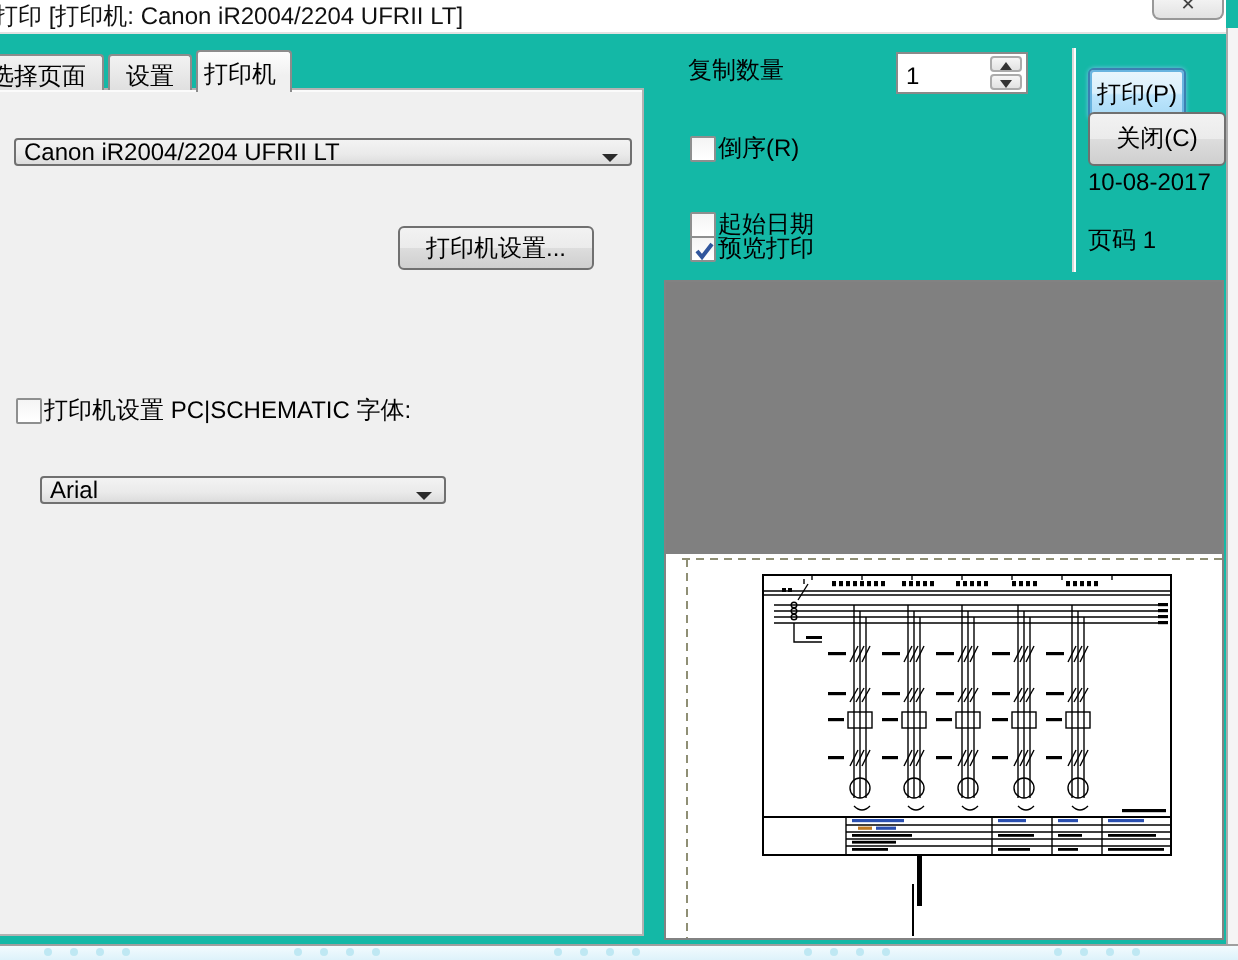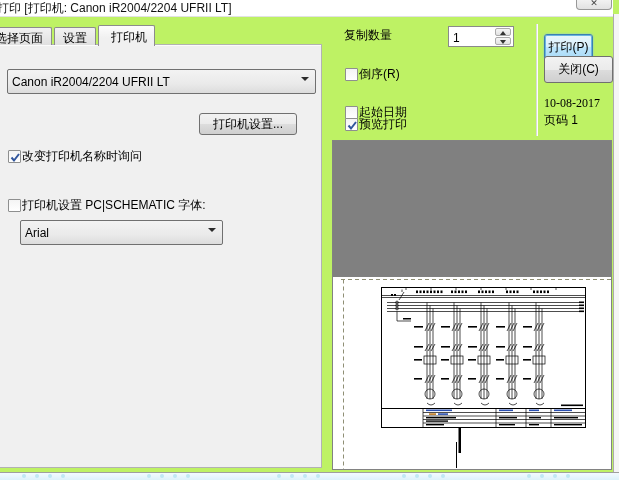--- a/index.html
+++ b/index.html
@@ -1,54 +1,54 @@
 <!DOCTYPE html>
 <html><head>
 <meta charset="utf-8">
 <style>
   * { margin:0; padding:0; box-sizing:border-box; }
   html,body { width:619px; height:480px; overflow:hidden; }
   body {
     font-family:"Liberation Sans","DejaVu Sans",sans-serif;
     font-size:12px; color:#000; background:#fff; position:relative;
   }
-  .window { position:absolute; inset:0; background:#bef264; }
+  .window { position:absolute; inset:0; background:#14b8a6; }
 
   
   .titlebar { position:absolute; top:0; left:0; width:613px; height:17px;
     background:#ffffff; border-bottom:1px solid #e2e2e2; z-index:5; }
   .title-text { position:absolute; left:-3px; top:0px; white-space:nowrap; color:#111; }
   .close-btn { position:absolute; left:576px; top:-10px; width:36px; height:20px;
     border:1px solid #989898; border-top:none; border-radius:0 0 4px 4px;
     background:linear-gradient(#ffffff,#f1f1f1 55%,#e2e2e2);
     display:flex; align-items:flex-end; justify-content:center;
     font-size:9px; color:#444; padding-bottom:1px; cursor:default; }
 
   
   .tabs { position:absolute; left:-14px; top:24px; height:21px; display:flex;
     align-items:flex-end; z-index:3; }
   .tab { height:18px; padding:2px 8px 2px 8px; margin-right:2px;
     border:1px solid #8c8c8c; border-bottom:none; border-radius:2px 2px 0 0;
     background:linear-gradient(#f2f2f2,#e0e0e0); white-space:nowrap; cursor:default; }
-  .tab.active { height:21px; margin-bottom:-1px; padding:3px 7px 3px 12px;
+  .tab.active { height:21px; margin-bottom:-1px; padding:3px 7px 3px 3px;
     background:linear-gradient(#fdfdfd,#f0f0f0 60%); position:relative; z-index:4;margin-top:16px; }
   .tabpage { position:absolute; left:-10px; top:44px; width:332px; height:424px;
     background:#f0f0f0; border:1px solid #b2b2b2; box-shadow:inset 0 1px 0 #fbfbfb;
     z-index:1; }
 
   
-  .combo { position:absolute; height:25px; border:1px solid #707070; border-radius:2px;
+  .combo { position:absolute; height:14px; border:1px solid #707070; border-radius:2px;
     background:linear-gradient(#f3f3f3,#eaeaea 60%,#dcdcdc);
     display:flex; align-items:center; padding:0 25px 0 4px; z-index:4;
     white-space:nowrap; overflow:hidden; cursor:default; }
   .combo .arrow { position:absolute; right:6px; top:7px; width:0; height:0;
     border-left:4px solid transparent; border-right:4px solid transparent;
     border-top:4px solid #2b2b2b; }
   .combo-printer { left:7px; top:69px; width:309px; }
-  .combo-font   { left:20px; top:220px; width:203px; }
+  .combo-font   { left:20px; top:238px; width:203px; }
 
   
   .btn { position:absolute; border:1px solid #707070; border-radius:3px;
     background:linear-gradient(#f2f2f2,#ebebeb 50%,#dddddd 50%,#cfcfcf);
     display:flex; align-items:center; justify-content:center; z-index:4;
     font-size:12px; cursor:default; }
   .btn-settings { left:199px; top:113px; width:98px; height:22px; }
   .btn-close2   { left:544px; top:56px; width:69px; height:27px; }
   .btn-print { left:544px; top:27px; width:49px; height:26px;
     border:1px solid #3c7fb1;
@@ -81,21 +81,21 @@
   .spin-btn { flex:1; border:1px solid #ababab; border-radius:2px;
     background:linear-gradient(#f6f6f6,#e2e2e2); position:relative; }
   .spin-btn i { position:absolute; left:4px; width:0; height:0;
     border-left:3px solid transparent; border-right:3px solid transparent; }
   .spin-up i   { top:2px;  border-bottom:4px solid #333; }
   .spin-down i { top:2px;  border-top:4px solid #333; }
 
   .vdivider { position:absolute; left:536px; top:24px; height:112px; width:2px;
     border-left:1px solid #dadada; border-right:1px solid #fdfdfd; z-index:2; }
 
-  .date-text { left:544px; top:96px;font-family:Liberation Serif, serif; }
+  .date-text { left:544px; top:84px; }
   .page-text { left:544px; top:112px; }
 
   
   .preview { position:absolute; left:332px; top:140px; width:280px; height:330px;
     border:1px solid #828282; background:#ffffff; z-index:2; overflow:hidden; }
   .preview-gray { position:absolute; left:0; top:0; width:100%; height:136px;
     background:#808080; }
   .preview svg.page { position:absolute; left:0; top:136px; }
 
   
@@ -135,28 +135,20 @@
 
   <div class="combo combo-printer">
     <span>Canon iR2004/2204 UFRII LT</span>
     <i class="arrow"></i>
   </div>
 
   <div class="btn btn-settings">
     <span>打印机设置...</span>
   </div>
 
-  <div class="cbrow cb-ask">
-    <span class="cb checked">
-      <svg width="13" height="13" viewBox="0 0 13 13">
-        <polyline points="2.5,6.5 5,9.5 10,3" fill="none" stroke="#31569d" stroke-width="2"></polyline>
-      </svg>
-    </span>
-    <span>改变打印机名称时询问</span>
-  </div>
 
   <div class="cbrow cb-font">
     <span class="cb">
       
     </span>
     <span>打印机设置 PC|SCHEMATIC 字体:</span>
   </div>
 
   <div class="combo combo-font">
     <span>Arial</span>

